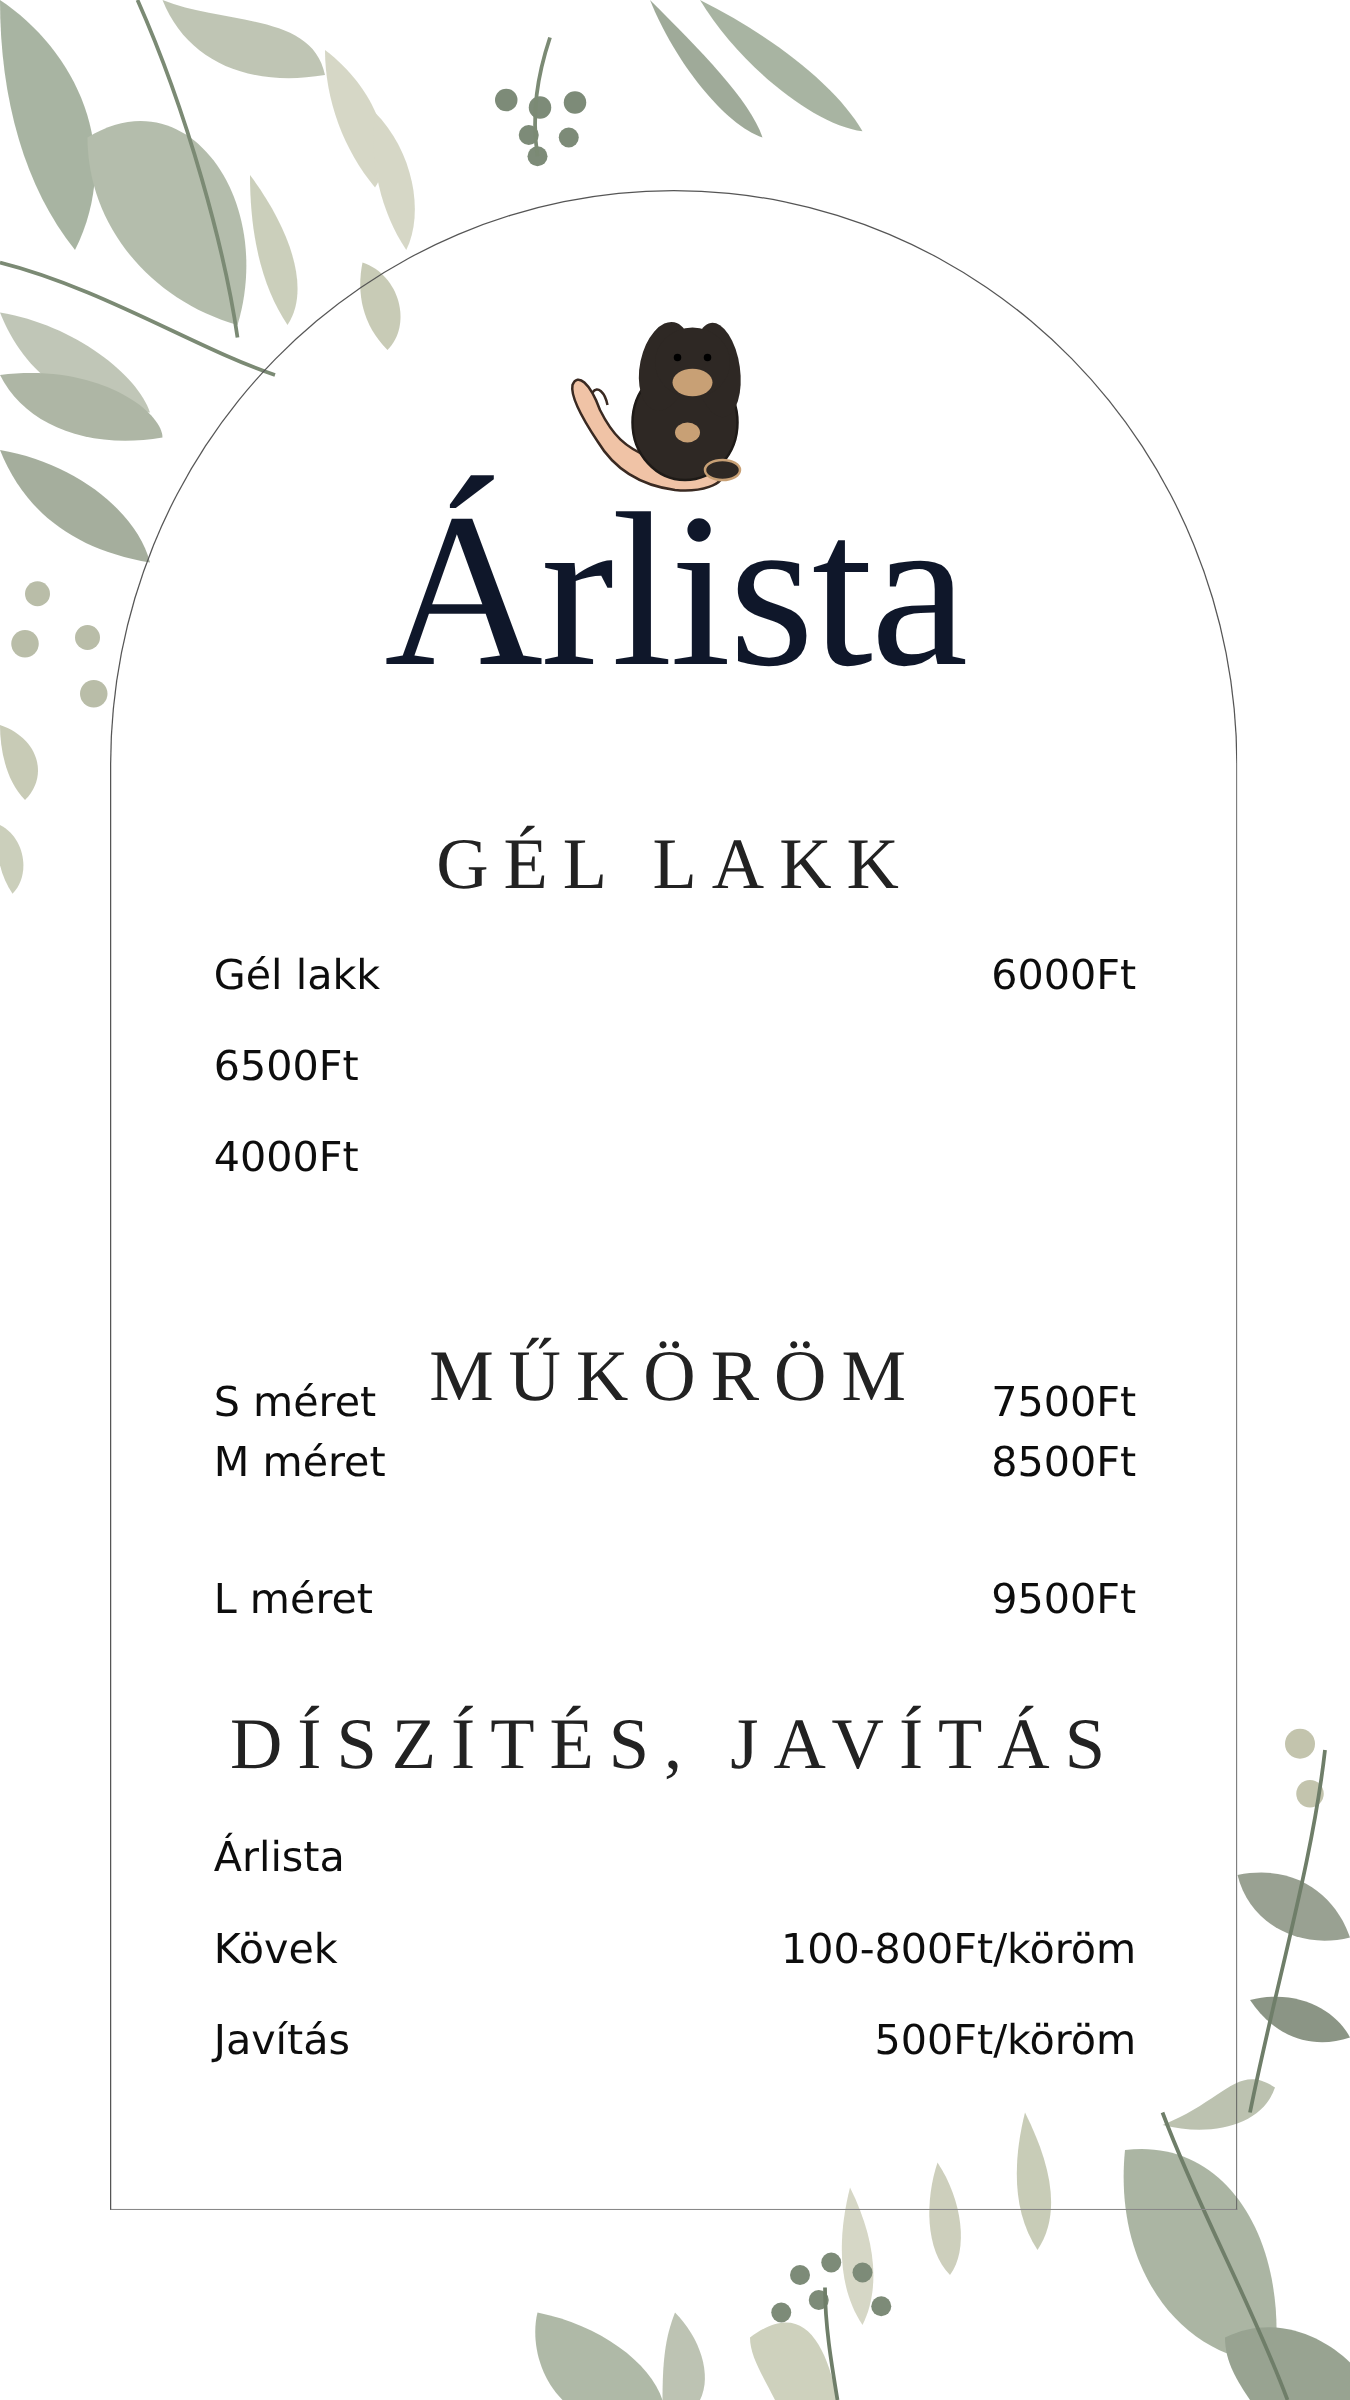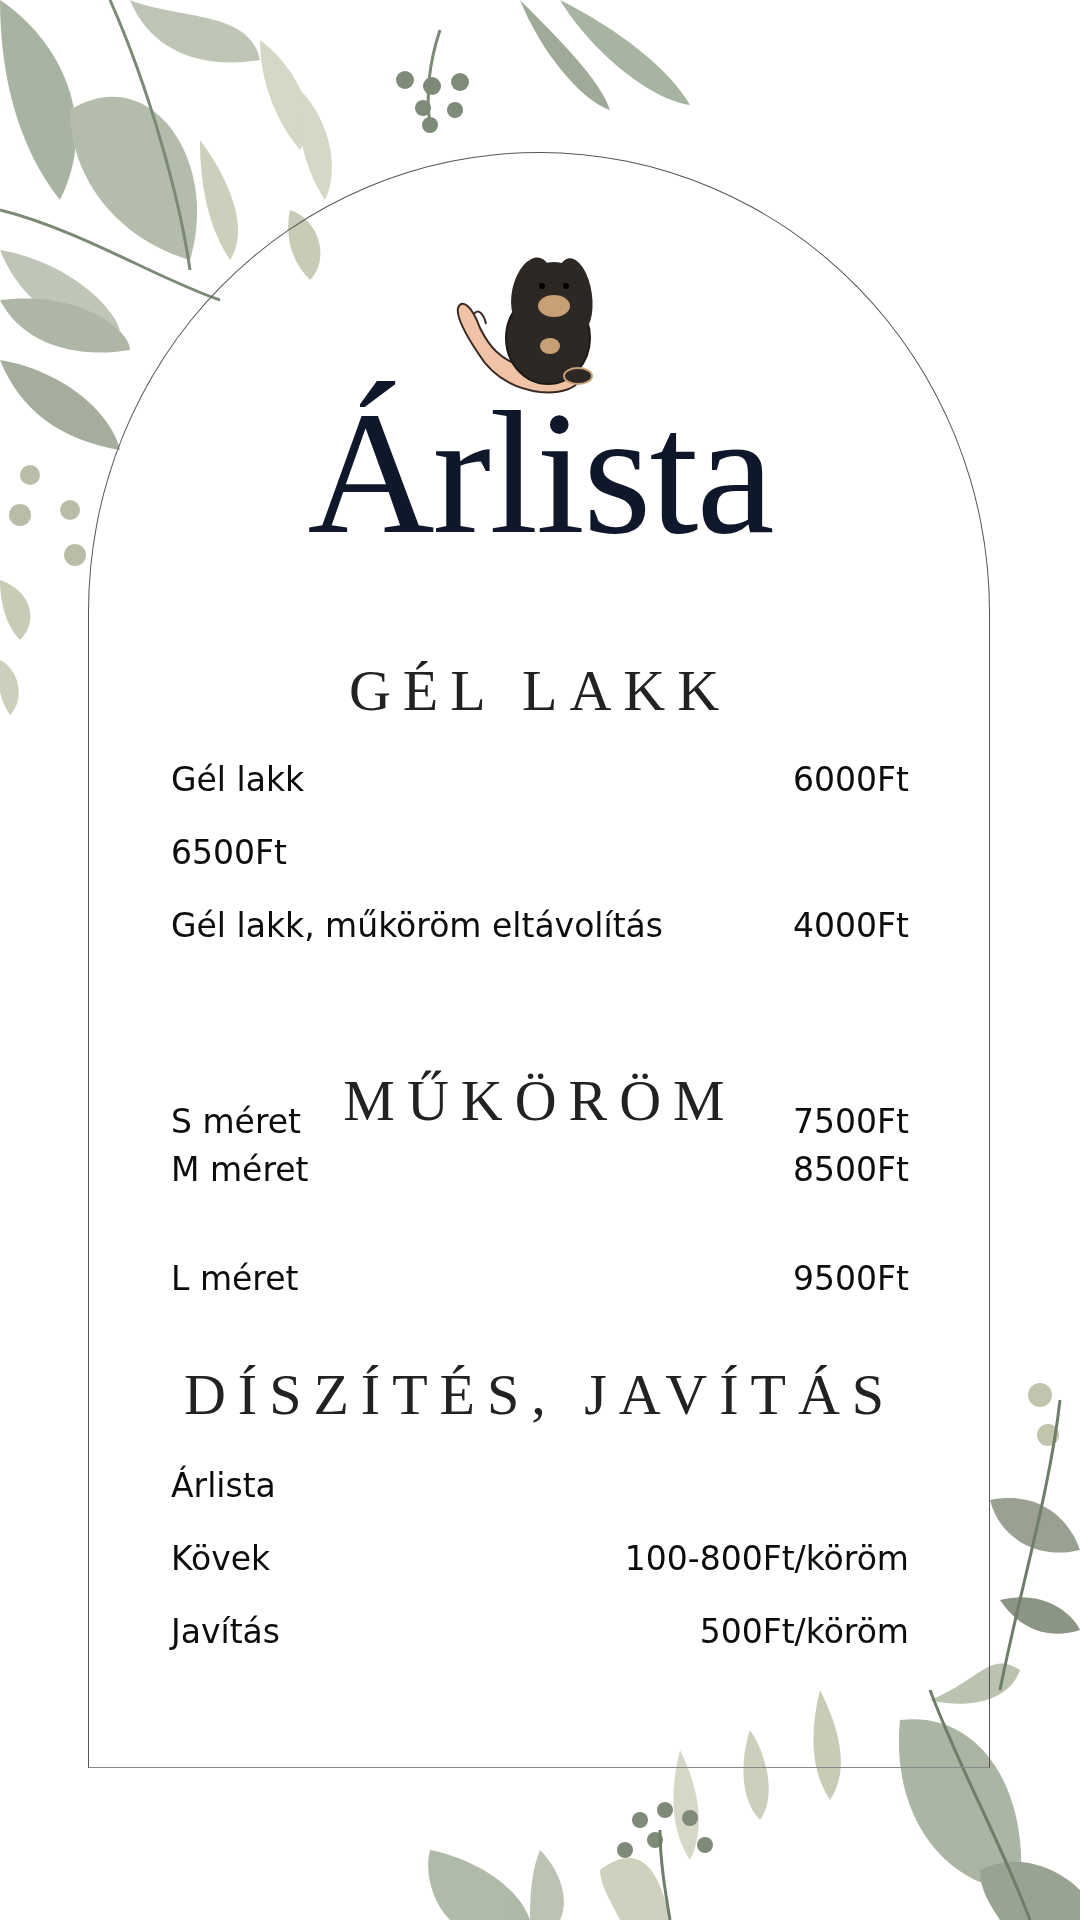--- a/index.html
+++ b/index.html
@@ -112,21 +112,20 @@
 
 <div class="section-title" style="top:657px">GÉL LAKK</div>
 <div class="row" style="top:760px">
   <span>Gél lakk</span>
   <span>6000Ft</span>
 </div>
 <div class="row" style="top:833px">
   <span>6500Ft</span>
 </div>
 <div class="row" style="top:906px">
-  <span>Gél lakk, műköröm eltávolítás</span>
   <span>4000Ft</span>
 </div>
 
 <div class="section-title" style="top:1067px">MŰKÖRÖM</div>
 <div class="row" style="top:1102px">
   <span>S méret</span>
   <span>7500Ft</span>
 </div>
 <div class="row" style="top:1150px">
   <span>M méret</span>

